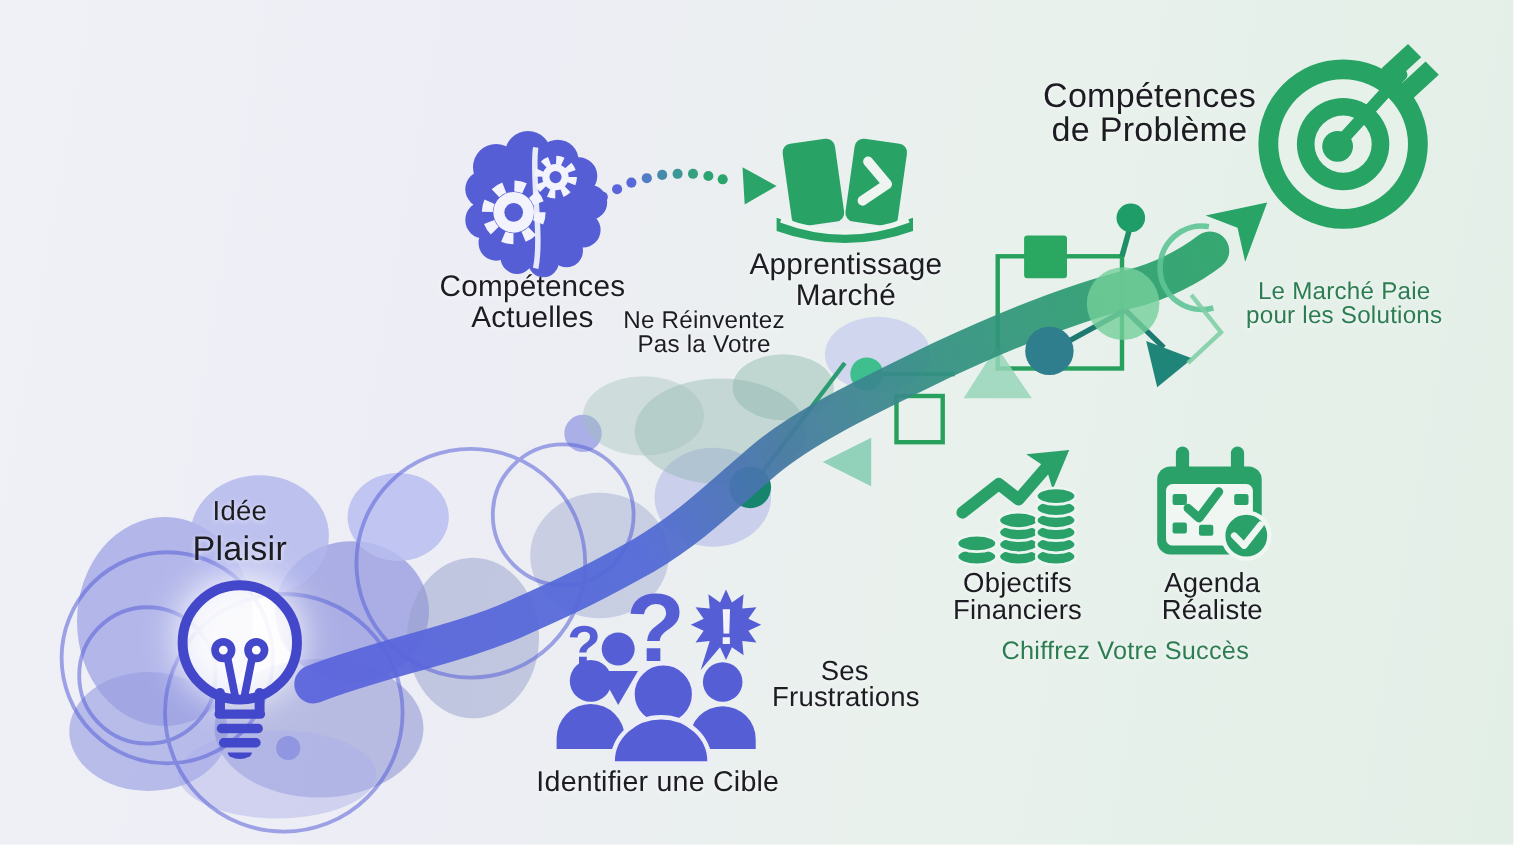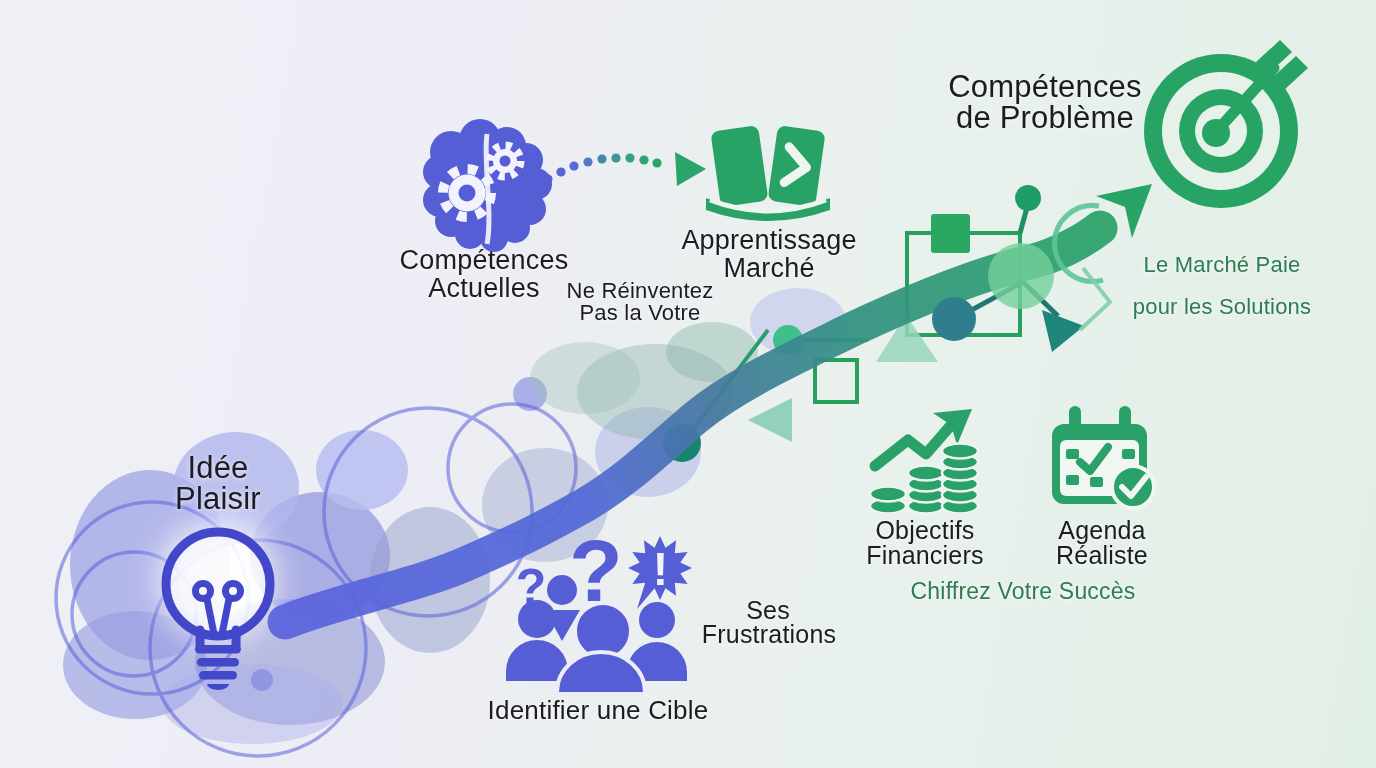--- a/index.html
+++ b/index.html
@@ -232,37 +232,37 @@
       <text x="596" y="570" text-anchor="middle" dominant-baseline="central" font-size="88" font-weight="bold" fill="#565ed6">?</text>
       <g>
         <polygon fill="#565ed6" points="692,568 680.3,573.4 687.7,584 674.8,582.8 676,595.7 665.4,588.3 660,600
           654.6,588.3 637,609 645.2,582.8 632.3,584 639.7,573.4 628,568 639.7,562.6 632.3,552 645.2,553.2
           644,540.3 654.6,547.7 660,536 665.4,547.7 676,540.3 674.8,553.2 687.7,552 680.3,562.6"></polygon>
         <text x="660.5" y="569" text-anchor="middle" dominant-baseline="central" font-size="46" font-weight="bold" fill="#f2f3fb">!</text>
       </g>
     </g>
   </svg>
 
-  <div class="lbl" style="left:218px;top:452px;font-size:31px;">Idée</div>
+  <div class="lbl" style="left:218px;top:452px;font-size:25px;">Idée</div>
   <div class="lbl" style="left:218px;top:483px;font-size:31px;">Plaisir</div>
 
   <div class="lbl" style="left:484px;top:246px;font-size:27px;text-align:center;">Compétences</div>
   <div class="lbl" style="left:484px;top:274px;font-size:27px;">Actuelles</div>
 
   <div class="lbl" style="left:769px;top:226px;font-size:27px;">Apprentissage</div>
   <div class="lbl" style="left:769px;top:254px;font-size:27px;">Marché</div>
 
   <div class="lbl" style="left:640px;top:279px;font-size:22px;text-align:right;">Ne Réinventez</div>
   <div class="lbl" style="left:640px;top:301px;font-size:22px;">Pas la Votre</div>
 
   <div class="lbl" style="left:1045px;top:71px;font-size:31px;">Compétences</div>
   <div class="lbl" style="left:1045px;top:102px;font-size:31px;">de Problème</div>
 
   <div class="lbl green" style="left:1222px;top:253px;font-size:22px;">Le Marché Paie</div>
-  <div class="lbl green" style="left:1222px;top:275px;font-size:22px;margin-top:20px;">pour les Solutions</div>
+  <div class="lbl green" style="left:1222px;top:275px;font-size:22px;">pour les Solutions</div>
 
   <div class="lbl" style="left:925px;top:517px;font-size:25px;">Objectifs</div>
   <div class="lbl" style="left:925px;top:542px;font-size:25px;">Financiers</div>
 
   <div class="lbl" style="left:1102px;top:517px;font-size:25px;">Agenda</div>
   <div class="lbl" style="left:1102px;top:542px;font-size:25px;">Réaliste</div>
 
   <div class="lbl green" style="left:1023px;top:579px;font-size:23px;">Chiffrez Votre Succès</div>
 
   <div class="lbl" style="left:768px;top:597px;font-size:25px;">Ses</div>

